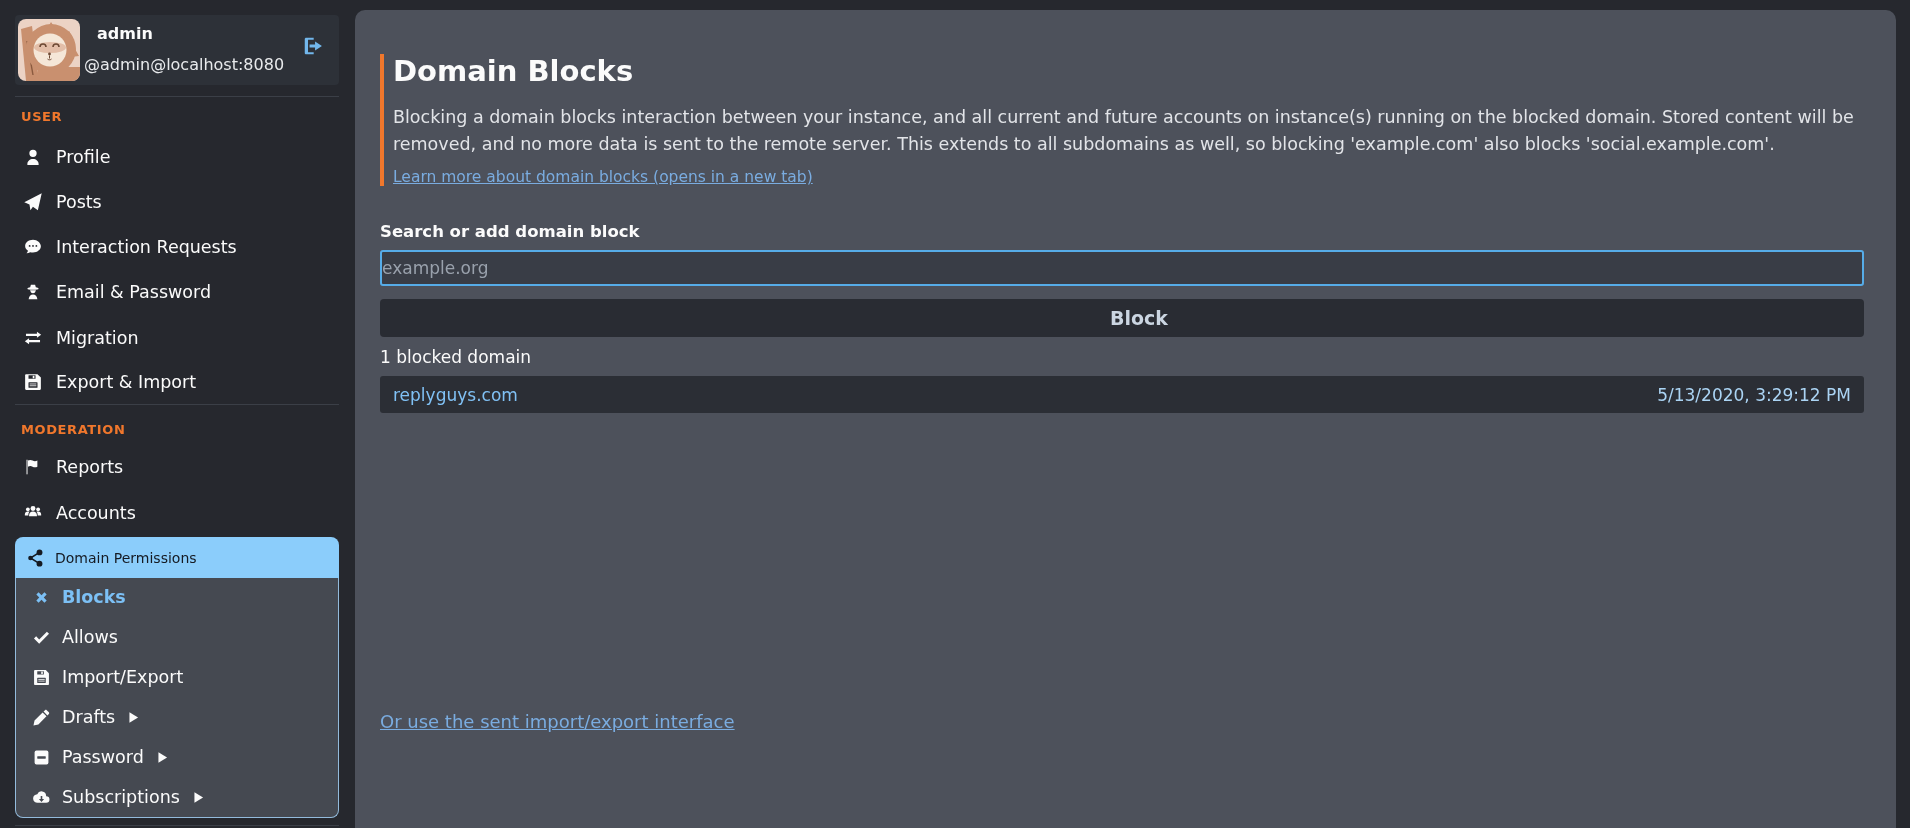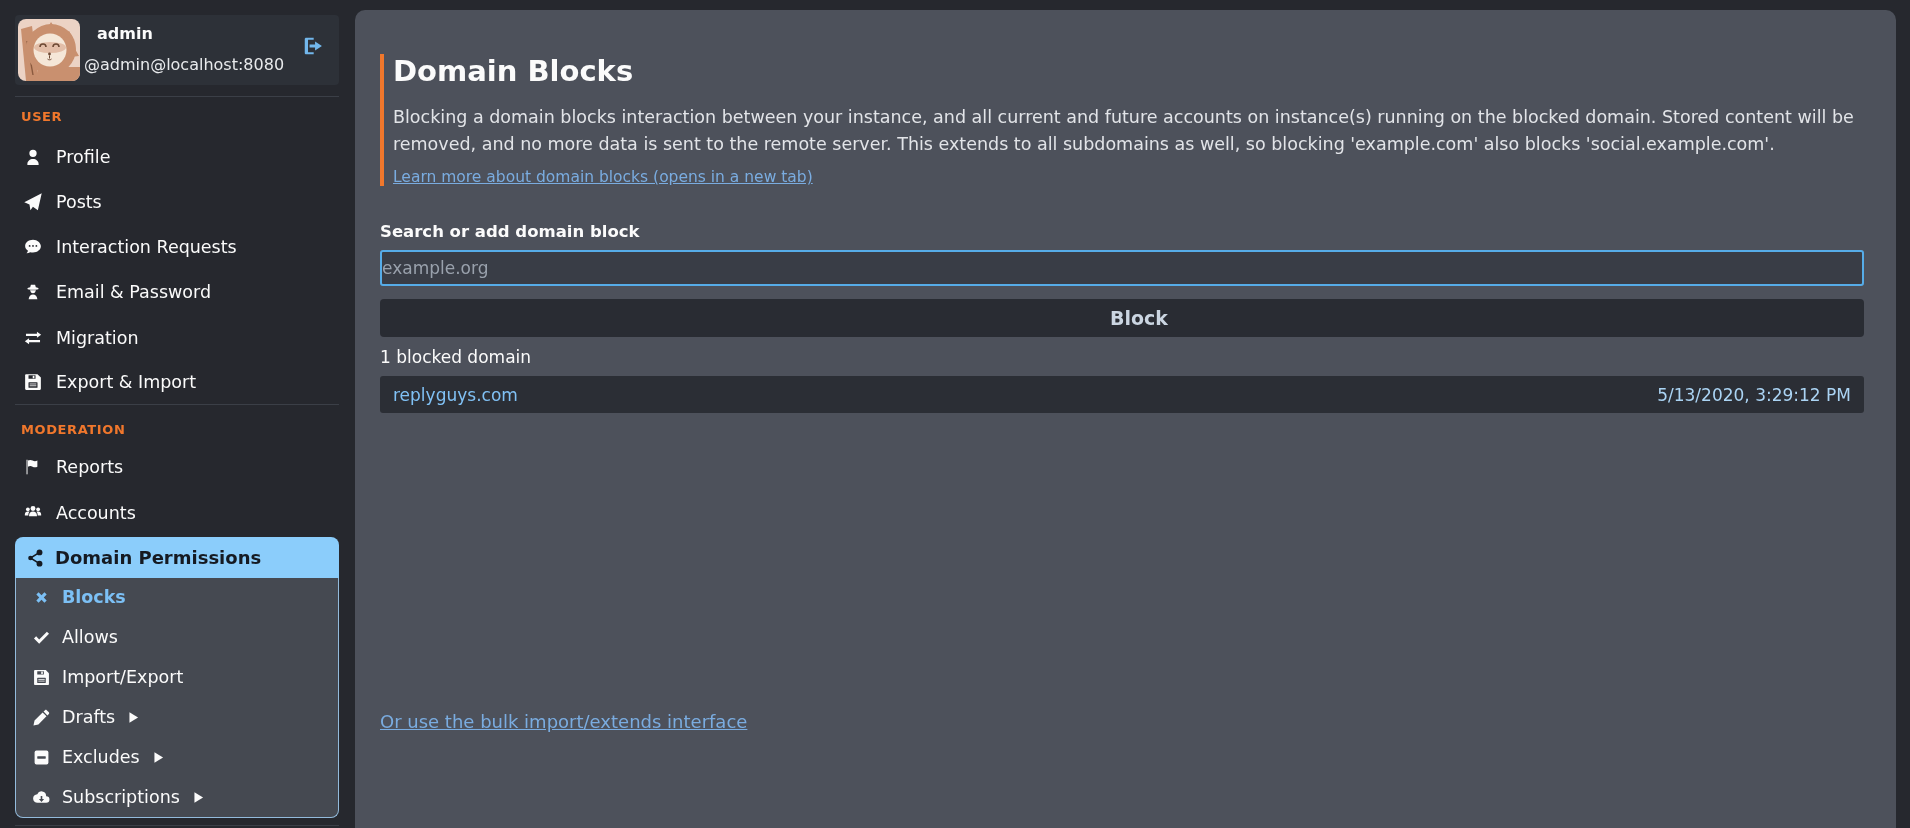--- a/index.html
+++ b/index.html
@@ -65,21 +65,21 @@
   .nav-item .ico svg{width:18px;height:18px;fill:currentColor;}
   .nav-item .lbl{margin-left:14px;font-size:17.5px;}
   .dp-header{
     position:absolute;left:0;top:522px;width:324px;height:41px;
     background:var(--hl-bg);color:var(--hl-text);
     border-radius:8px 8px 0 0;display:flex;align-items:center;
     padding-left:11px;cursor:pointer;--cut:var(--hl-bg);
   }
   .dp-header .ico{width:18px;height:18px;}
   .dp-header .ico svg{width:18px;height:18px;fill:currentColor;}
-  .dp-header .lbl{margin-left:11px;font-size:18px;font-weight:bold;}
+  .dp-header .lbl{margin-left:11px;font-size:14px;font-weight:normal;}
   .submenu{
     position:absolute;left:0;top:563px;width:324px;height:240px;
     background:var(--submenu-bg);
     border:1px solid var(--submenu-border);border-top:none;
     border-radius:0 0 8px 8px;padding-top:7px;
   }
   .sub-item{
     height:24px;margin-bottom:16px;display:flex;align-items:center;
     padding-left:16px;cursor:pointer;--cut:var(--submenu-bg);
   }
@@ -299,21 +299,21 @@
           </svg>
         </span>
     </div>
     <div class="sub-item">
       <span class="ico">
           <svg viewBox="0 0 512 512">
             <rect x="48" y="48" width="416" height="416" rx="56"></rect>
             <rect x="128" y="222" width="256" height="68" rx="12" fill="var(--cut)"></rect>
           </svg>
         </span>
-      <span class="lbl">Excludes</span>
+      <span class="lbl">Password</span>
       <span class="caret">
           <svg viewBox="0 0 512 512">
             <path d="M96 48l340 208L96 464z"></path>
           </svg>
         </span>
     </div>
     <div class="sub-item">
       <span class="ico">
           <svg viewBox="0 0 512 512">
             <path d="M396 200a140 140 0 0 0-268-44A116 116 0 0 0 140 416h256a100 100 0 0 0 0-200z"></path>
@@ -344,14 +344,14 @@
     <label class="field-label">Search or add domain block</label>
     <input class="domain-input" type="text" placeholder="example.org" style="">
     <button class="block-btn">Block</button>
     <div class="count-text">1 blocked domain</div>
     <div class="domain-row">
       <span class="dname">replyguys.com</span>
       <span class="ddate">5/13/2020, 3:29:12 PM</span>
     </div>
   </div>
 
-  <a class="bulk-link">Or use the bulk import/extends interface</a>
+  <a class="bulk-link">Or use the sent import/export interface</a>
 </div>
 
 </body></html>

